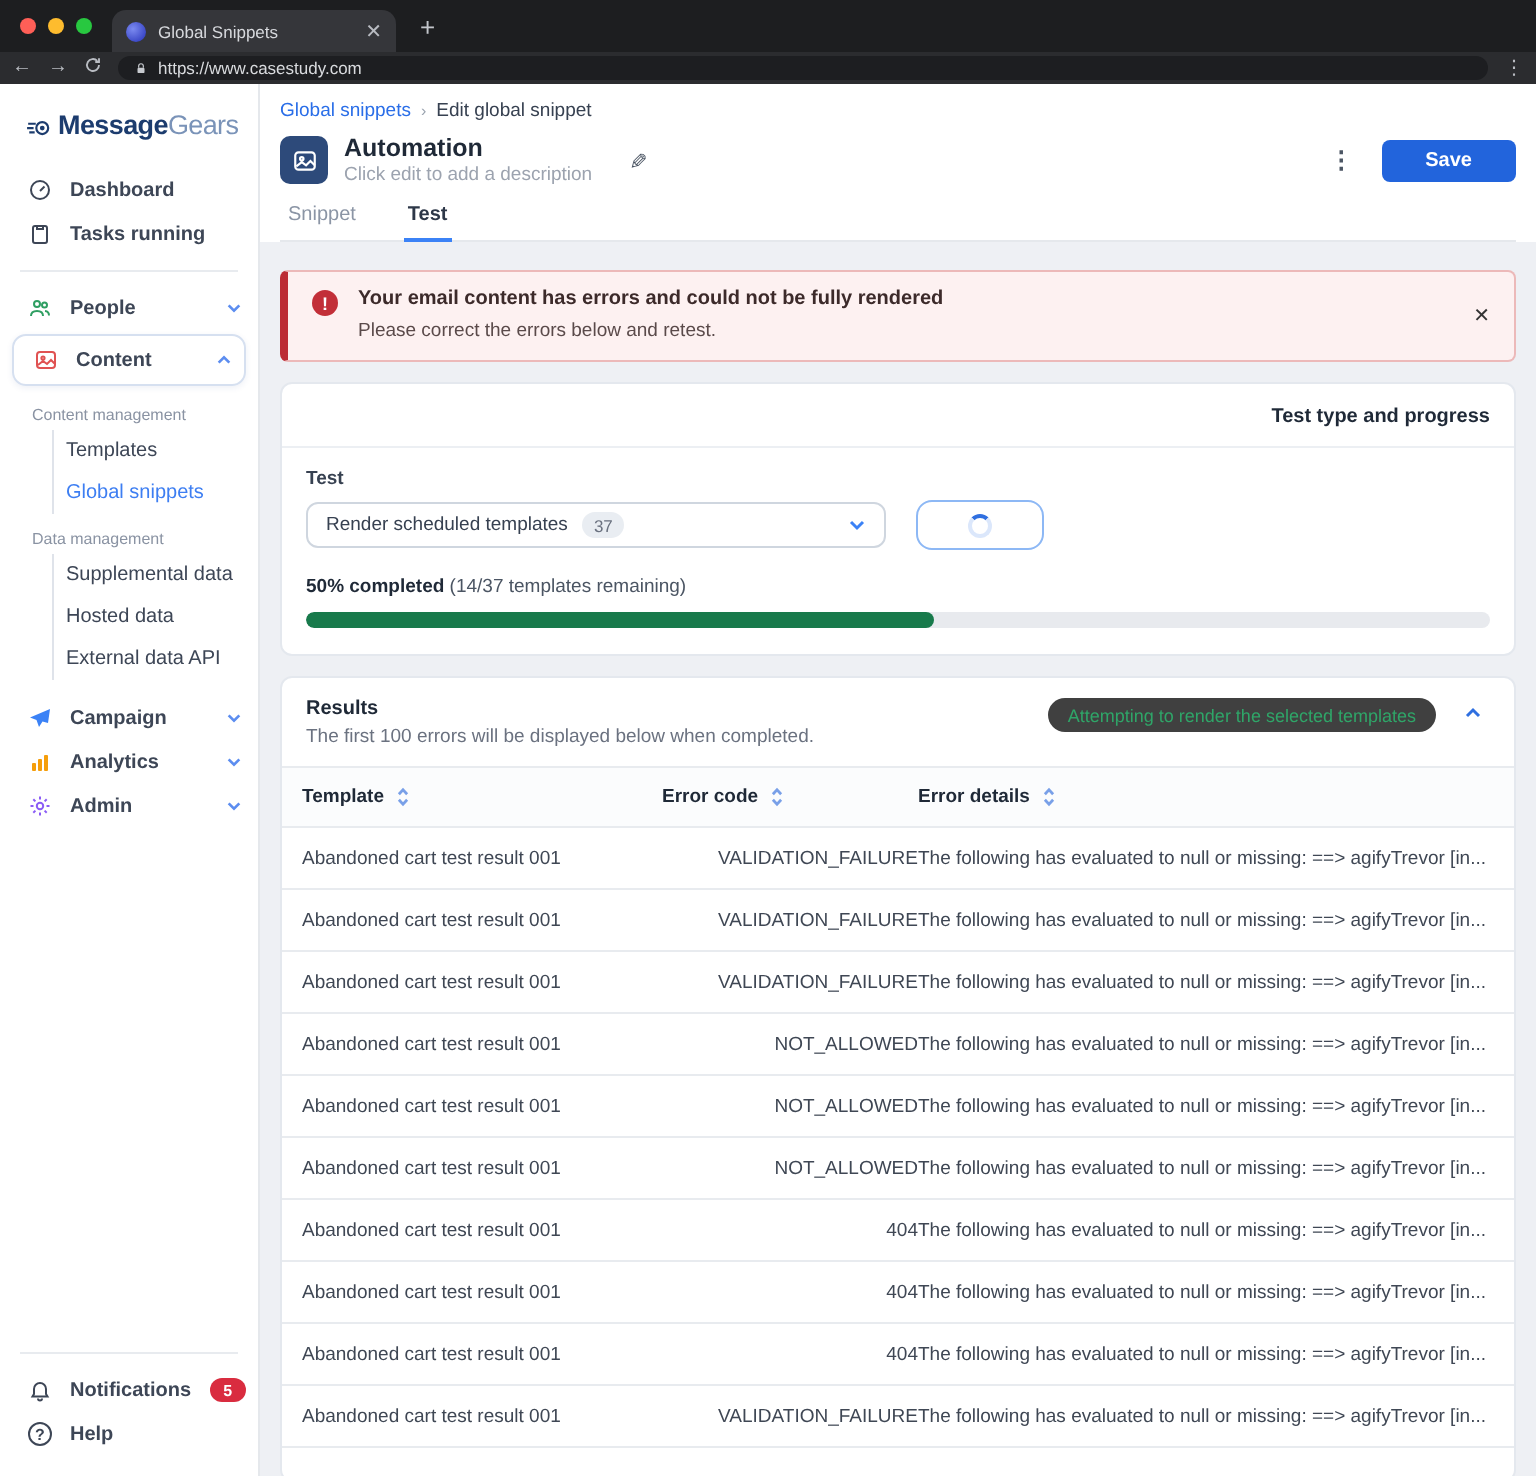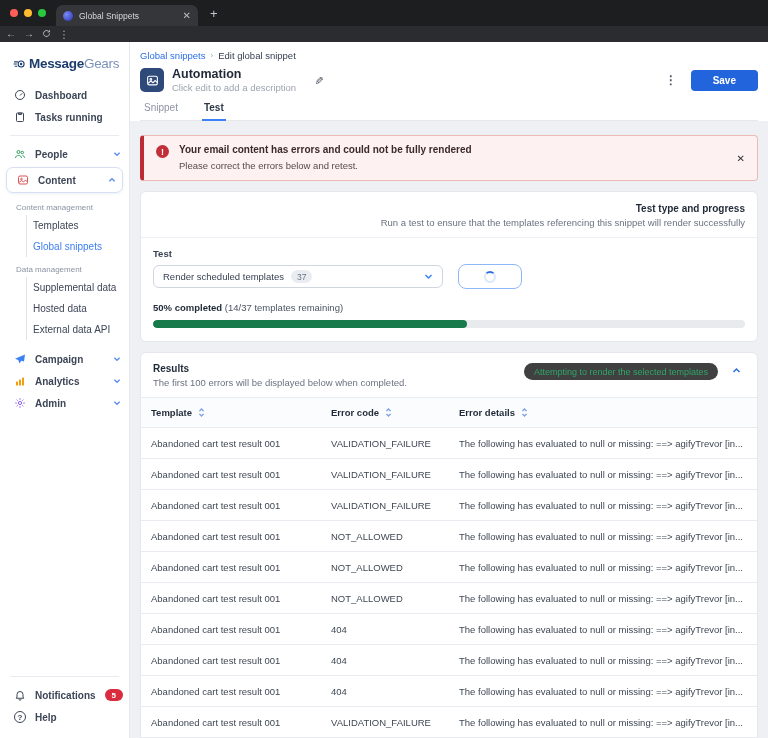--- a/index.html
+++ b/index.html
@@ -108,21 +108,21 @@
   .results-head { display:flex; align-items:flex-start; padding:10px 12px 9px; }
   .status-pill { background:#404040; color:#2fa568; font-size:9px; border-radius:10px; padding:3.5px 10px; margin-left:auto; }
   .collapse-chev { color:#2f6fe0; margin:3px 4px 0 14px; cursor:pointer; }
   table.results { width:100%; border-collapse:collapse; }
   .results th { text-align:left; font-size:9.5px; font-weight:bold; color:#1f2937; padding:9px 0 9px; border-top:1px solid #e8ebef; background:#fbfcfd; }
   .results th .th-inner { display:flex; align-items:center; gap:6px; }
   .sort-icon { color:#79a0e8; display:inline-flex; }
   .sort-icon svg { width:7px; height:11px; }
   .results td { font-size:9.5px; color:#3f4754; border-top:1px solid #e8ebef; padding:9.5px 0; white-space:nowrap; overflow:hidden; text-overflow:ellipsis; }
   .col-template { width:190px; padding-left:10px !important; }
-  .col-code { width:128px; }
+  .col-code { width:128px;text-align:right; }
   .col-details { max-width:0; padding-right:10px !important; }
 
   .table-footer { display:flex; align-items:center; border-top:1px solid #e8ebef; padding:8px 10px; gap:12px; }
 </style>
 </head>
 <body>
 
 <div class="tabstrip">
   <div class="traffic">
     <span class="t-red"></span>
@@ -138,20 +138,27 @@
 </div>
 <div class="toolbar">
   <span class="nav-glyph">←</span>
   <span class="nav-glyph">→</span>
   <span class="nav-glyph">
     <svg viewBox="0 0 24 24" width="9" height="9" fill="none" stroke="currentColor" stroke-width="2.5">
         <path d="M20 12a8 8 0 1 1-2.3-5.6"></path>
         <path d="M20 3v5h-5"></path>
       </svg>
   </span>
+  <div class="addressbar">
+    <svg viewBox="0 0 24 24" fill="currentColor">
+        <rect x="6" y="10" width="12" height="9" rx="2"></rect>
+        <path d="M8 10V7a4 4 0 0 1 8 0v3" fill="none" stroke="currentColor" stroke-width="2"></path>
+      </svg>
+    <span class="url-text">https://www.casestudy.com</span>
+  </div>
   <span class="chrome-kebab">⋮</span>
 </div>
 
 <div class="app">
 
   <aside class="sidebar">
     <div class="logo">
       <svg viewBox="0 0 24 24">
           <g stroke="currentColor" stroke-width="2" fill="none">
             <path d="M2 9h7M1 13h6M3 17h5"></path>
@@ -314,21 +321,20 @@
         <div>
           <div class="alert-title">Your email content has errors and could not be fully rendered</div>
           <div class="alert-msg">Please correct the errors below and retest.</div>
         </div>
         <span class="alert-close">✕</span>
       </div>
 
       <div class="card test-card">
         <div class="card-head">
           <div class="card-title">Test type and progress</div>
-          <div class="card-sub">Run a test to ensure that the templates referencing this snippet will render successfully</div>
         </div>
         <div class="hr"></div>
         <div class="test-body">
           <div class="field-label">Test</div>
           <div class="select-row">
             <div class="select">
               <span class="select-value">Render scheduled templates</span>
               <span class="count-pill">37</span>
               <span class="chev">
                   <svg viewBox="0 0 12 8" fill="none" stroke="currentColor" stroke-width="2">

